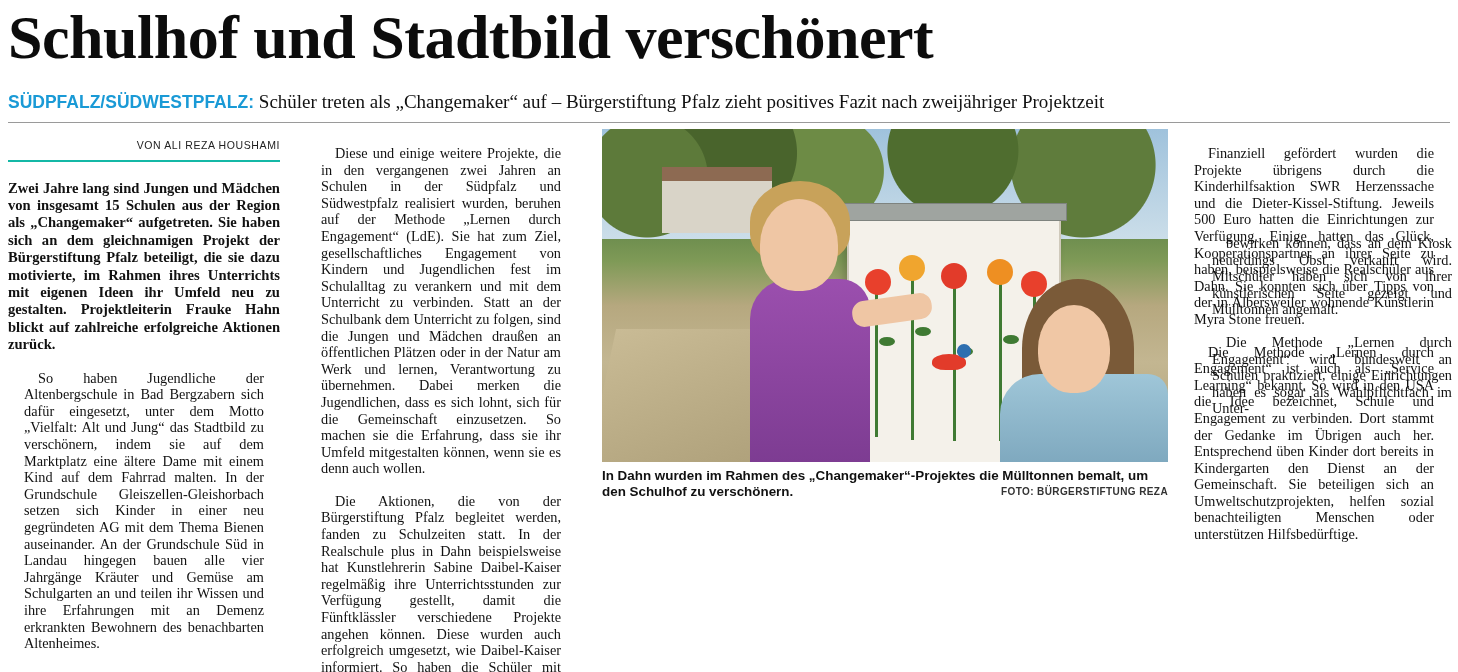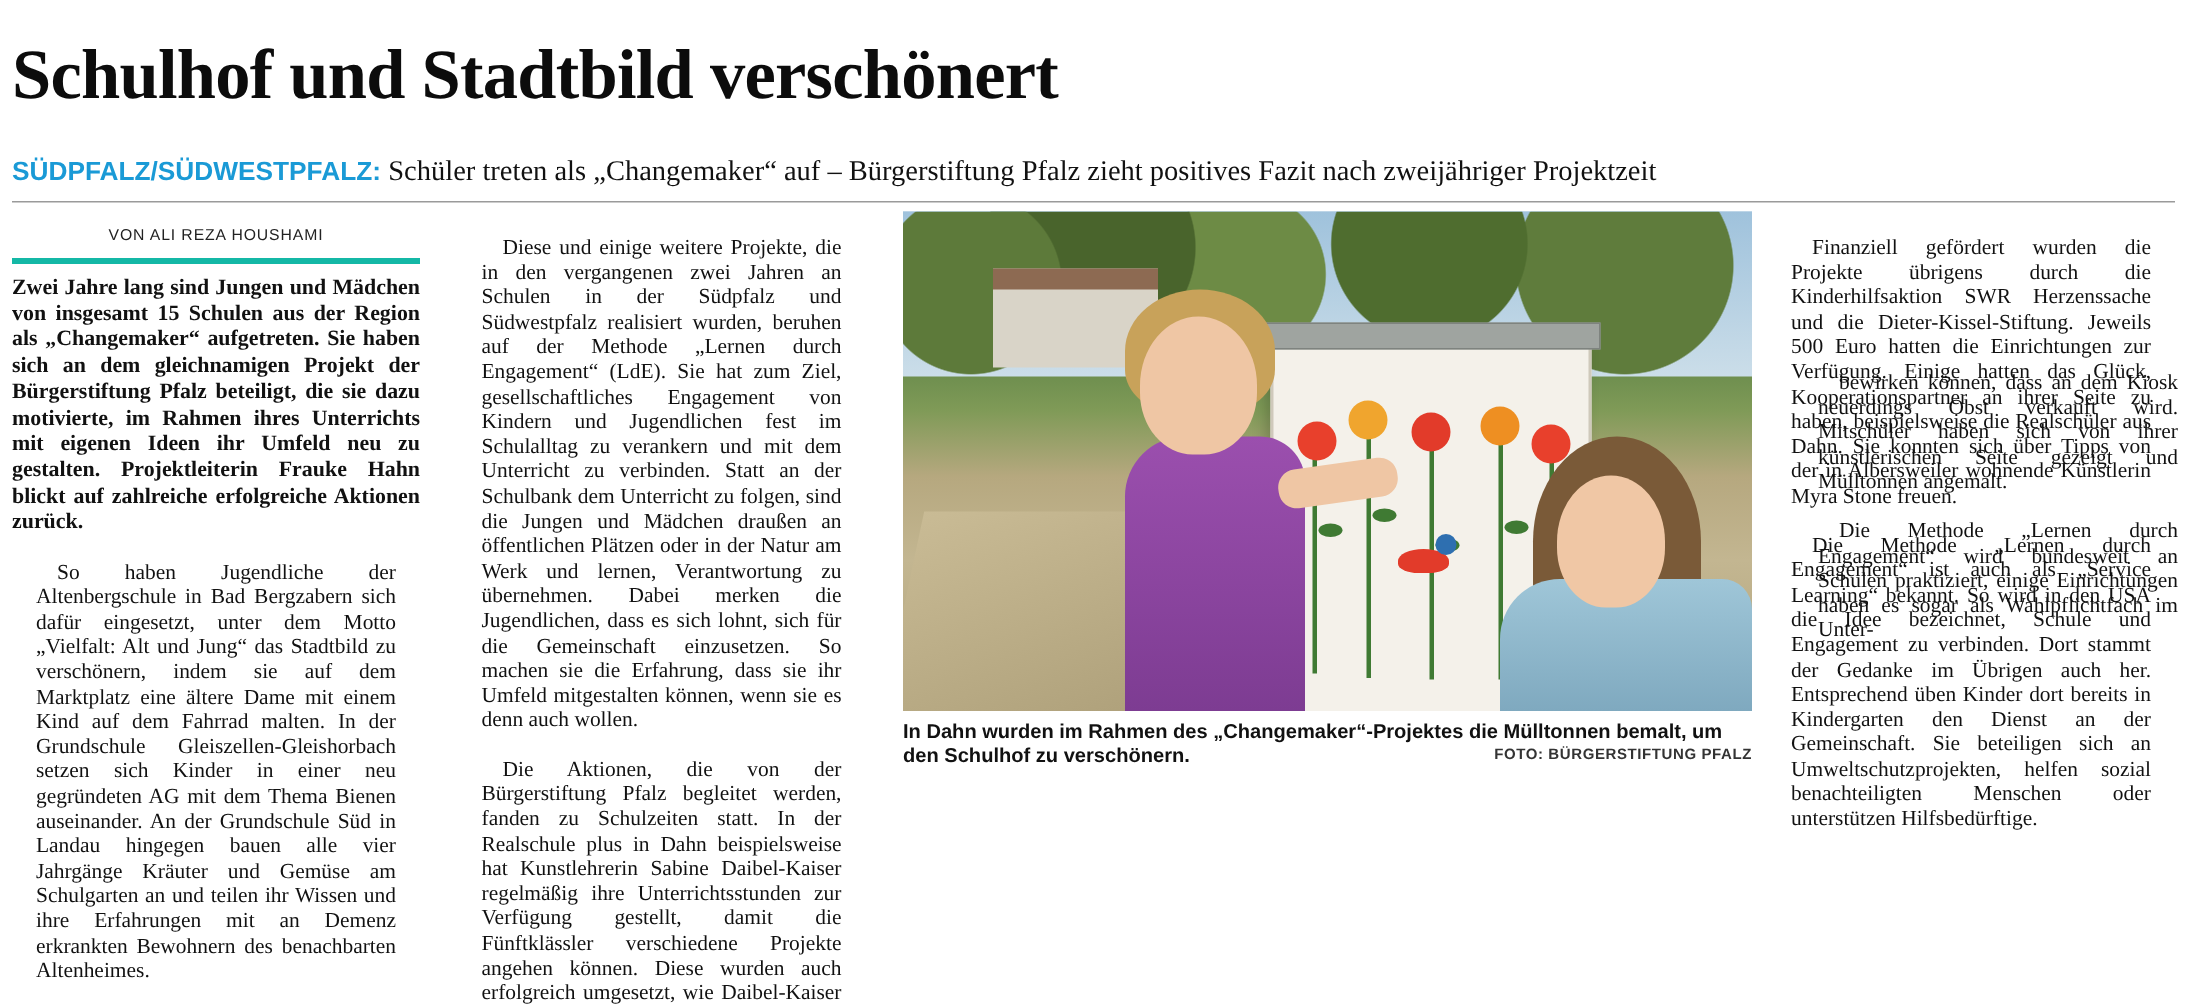--- a/index.html
+++ b/index.html
@@ -17,24 +17,24 @@
   .page {
     position: relative;
     width: 1458px;
     height: 672px;
     padding: 0;
     box-sizing: border-box;
   }
   .headline {
     font-family: "Liberation Serif", serif;
     font-weight: bold;
-    font-size: 47px;
+    font-size: 62px;
     line-height: 52px;
     letter-spacing: -0.5px;
-    margin: 24px 0 0 8px;
+    margin: 11px 0 0 8px;
     color: #0c0c0c;
   }
   .subhead {
     margin: 28px 0 0 8px;
     font-family: "Liberation Sans", sans-serif;
     font-size: 17.5px;
     line-height: 21px;
     color: #111111;
   }
   .subhead .kicker {
@@ -67,23 +67,23 @@
   #col1 { left: 0px; }
   #col2 { left: 297px; }
   #col5 { left: 1170px; width: 272px; }
 
   .byline {
     font-family: "Liberation Sans", sans-serif;
     font-size: 10.5px;
     letter-spacing: 0.6px;
     color: #222;
     padding: 8px 0 6px 0;
-    border-bottom: 4px solid #14b8a6;
-    margin-bottom: 8px;
-    text-align: center;
+    border-bottom: 2px solid #14b8a6;
+    margin-bottom: 18px;
+    text-align: right;
   }
   .lead {
     font-weight: bold;
     font-size: 14.6px;
     line-height: 17.4px;
     margin: 0 0 10px 0;
     text-align: justify;
   }
   p.body {
     margin: 16px;
@@ -287,21 +287,21 @@
         <div class="girl1-head"></div>
         <div class="girl1-arm"></div>
 
         <div class="girl2-hair"></div>
         <div class="girl2-shirt"></div>
         <div class="girl2-face"></div>
       </div>
 
       <div class="caption">
         <span class="caption-text">In Dahn wurden im Rahmen des „Changemaker“-Projektes die Mülltonnen bemalt, um den Schulhof zu verschönern.</span>
-        <span class="credit">FOTO: BÜRGERSTIFTUNG PFALZ</span>
+        <span class="credit">FOTO: BÜRGERSTIFTUNG REZA</span>
       </div>
 
       <div class="lower-cols" style="top: 90px;">
         <div class="lower-col" id="lcol1">
           <p class="body first">bewirken können, dass an dem Kiosk neuerdings Obst verkauft wird. Mitschüler haben sich von ihrer künstlerischen Seite gezeigt und Mülltonnen angemalt.</p>
           <p class="body">Die Methode „Lernen durch Engagement“ wird bundesweit an Schulen praktiziert, einige Einrichtungen haben es sogar als Wahlpflichtfach im Unter-</p>
         </div>
 
       </div>
     </div>

